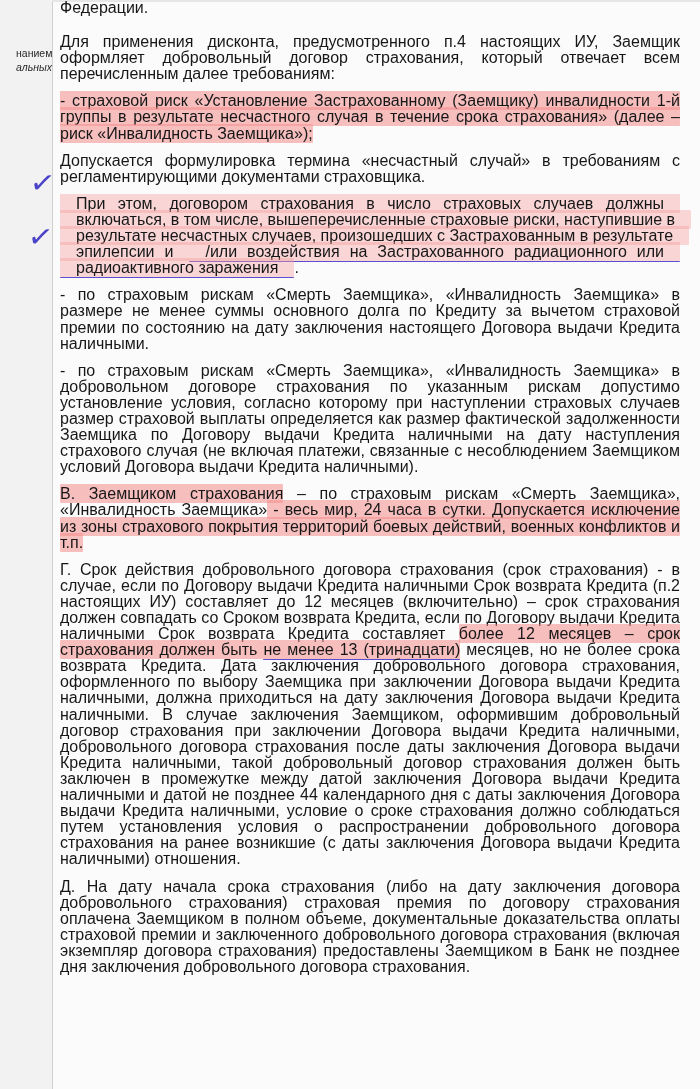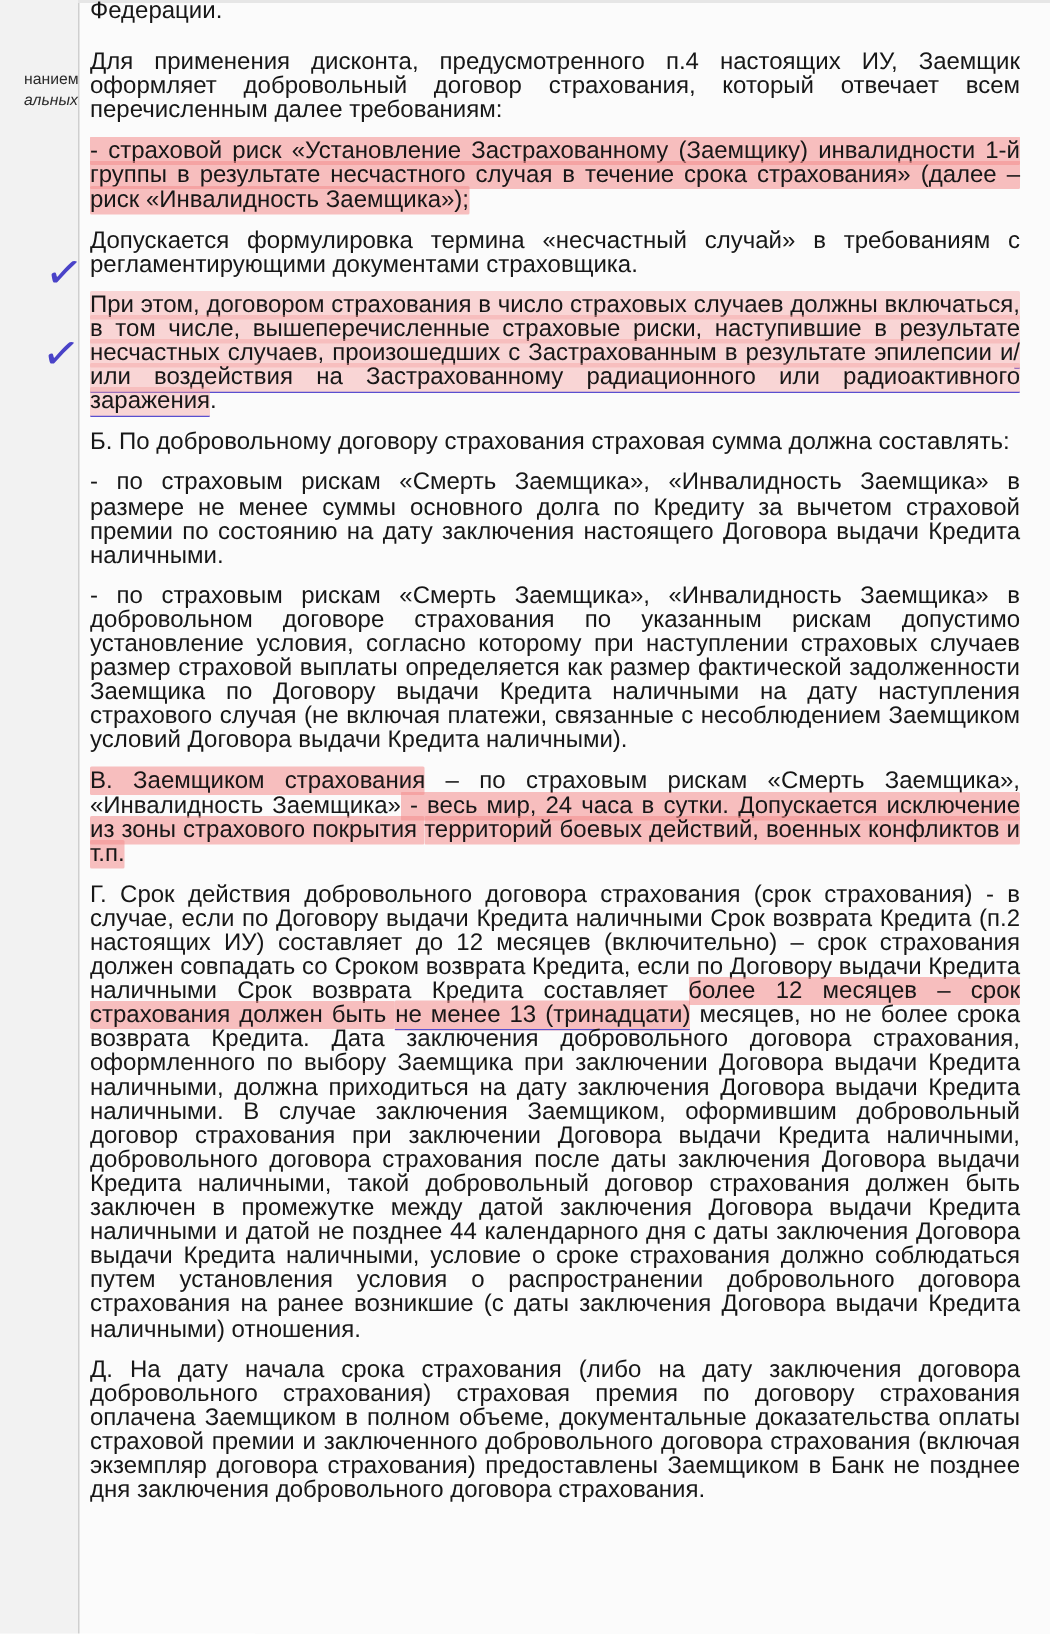--- a/index.html
+++ b/index.html
@@ -83,21 +83,21 @@
   .hl {
     background: rgba(244, 140, 140, 0.55);
     border-radius: 1px;
     padding: 1px 0;
     box-decoration-break: clone;
     -webkit-box-decoration-break: clone;
   }
   .hl-soft {
     background: rgba(246, 160, 160, 0.42);
     border-radius: 1px;
-    padding: 1px 0;
+    padding: 1px 16px;
     box-decoration-break: clone;
     -webkit-box-decoration-break: clone;
   }
   
   .ul-pen {
     border-bottom: 1.6px solid #5a4fd0;
     padding-bottom: 1px;
   }
 
   
@@ -147,24 +147,23 @@
 
 
 
     <p class="para">
       <span class="hl">- страховой риск «Установление Застрахованному (Заемщику) инвалидности 1-й группы в результате несчастного случая в течение срока страхования» (далее – риск «Инвалидность Заемщика»);</span>
     </p>
 
     <p class="para">Допускается формулировка термина «несчастный случай» в требованиям с регламентирующими документами страховщика.</p>
 
     <p class="para">
-      <span class="hl-soft">При этом, договором страхования в число страховых случаев должны включаться, в том числе, вышеперечисленные страховые риски, наступившие в результате несчастных случаев, произошедших с Застрахованным в результате эпилепсии и</span><span class="hl-soft ul-pen">/или воздействия на Застрахованному радиационного или радиоактивного заражения</span><span>.</span>
+      <span class="hl-soft">При этом, договором страхования в число страховых случаев должны включаться, в том числе, вышеперечисленные страховые риски, наступившие в результате несчастных случаев, произошедших с Застрахованным в результате эпилепсии и</span><span class="hl-soft ul-pen">/или воздействия на Застрахованного радиационного или радиоактивного заражения</span><span>.</span>
     </p>
 
-    <p class="para">Б. По добровольному договору страхования страховая сумма должна составлять:</p>
 
     <p class="para">- по страховым рискам «Смерть Заемщика», «Инвалидность Заемщика» в размере не менее суммы основного долга по Кредиту за вычетом страховой премии по состоянию на дату заключения настоящего Договора выдачи Кредита наличными.</p>
 
     <p class="para">- по страховым рискам «Смерть Заемщика», «Инвалидность Заемщика» в добровольном договоре страхования по указанным рискам допустимо установление условия, согласно которому при наступлении страховых случаев размер страховой выплаты определяется как размер фактической задолженности Заемщика по Договору выдачи Кредита наличными на дату наступления страхового случая (не включая платежи, связанные с несоблюдением Заемщиком условий Договора выдачи Кредита наличными).</p>
 
     <p class="para">
       <span class="hl">В. Заемщиком страхования</span><span> – по страховым рискам «Смерть Заемщика», «Инвалидность Заемщика»</span><span class="hl"> - весь мир, 24 часа в сутки. Допускается исключение из зоны страхового покрытия </span><span class="hl">территорий боевых действий, военных конфликтов и т.п.</span>
     </p>
 
     <p class="para">

